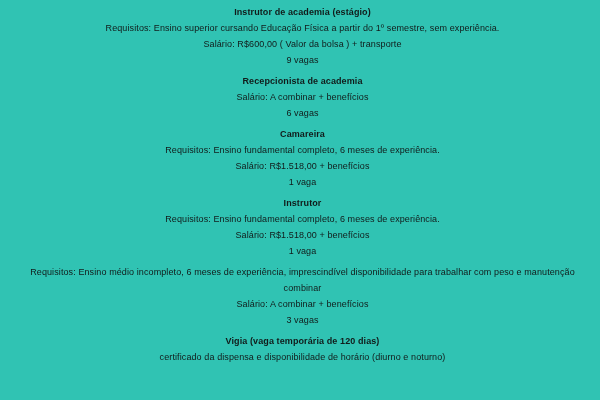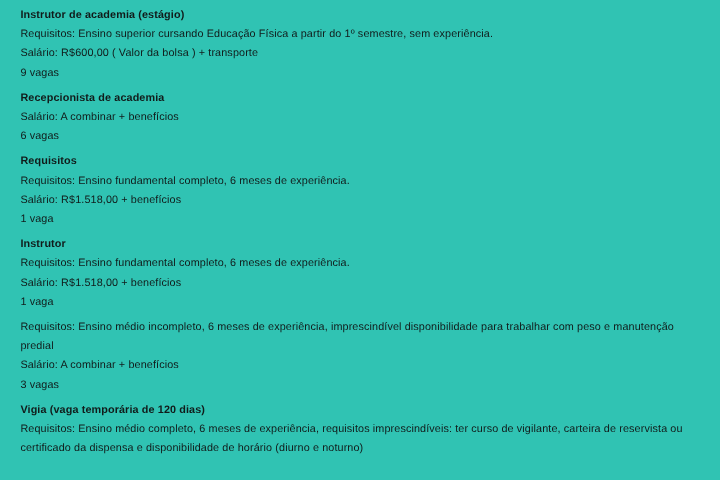--- a/index.html
+++ b/index.html
@@ -15,20 +15,21 @@
   .page {
     padding: 4px 12px 0 17px;
   }
   .job {
     margin-bottom: 5px;
   }
   .line {
     line-height: 16px;
     white-space: nowrap;
     letter-spacing: 0.1px;
+    text-align: center;
   }
   .job-title {
     font-weight: bold;
   }
 </style>
 </head>
 <body style="background: rgb(48, 195, 179); color: rgb(17, 27, 26);">
 
 <div class="page">
   <div>
@@ -39,39 +40,38 @@
         <div class="line">9 vagas</div>
       </div>
 
   <div class="job">
     <div class="line job-title">Recepcionista de academia</div>
         <div class="line">Salário: A combinar + benefícios</div>
         <div class="line">6 vagas</div>
       </div>
 
   <div class="job">
-    <div class="line job-title">Requisitos</div>
+    <div class="line job-title">Camareira</div>
   <div class="line">Requisitos: Ensino fundamental completo, 6 meses de experiência.</div>
         <div class="line">Salário: R$1.518,00 + benefícios</div>
         <div class="line">1 vaga</div>
       </div>
 
   <div class="job">
     <div class="line job-title">Instrutor</div>
   <div class="line">Requisitos: Ensino fundamental completo, 6 meses de experiência.</div>
         <div class="line">Salário: R$1.518,00 + benefícios</div>
         <div class="line">1 vaga</div>
       </div>
 
   <div class="job">
   <div class="line">Requisitos: Ensino médio incompleto, 6 meses de experiência, imprescindível disponibilidade para trabalhar com peso e manutenção</div>
-        <div class="line">predial</div>
+        <div class="line">combinar</div>
         <div class="line">Salário: A combinar + benefícios</div>
         <div class="line">3 vagas</div>
       </div>
 
   <div class="job">
     <div class="line job-title">Vigia (vaga temporária de 120 dias)</div>
-  <div class="line">Requisitos: Ensino médio completo, 6 meses de experiência, requisitos imprescindíveis: ter curso de vigilante, carteira de reservista ou</div>
         <div class="line">certificado da dispensa e disponibilidade de horário (diurno e noturno)</div>
       </div>
 </div>
 </div>
 
 </body></html>

